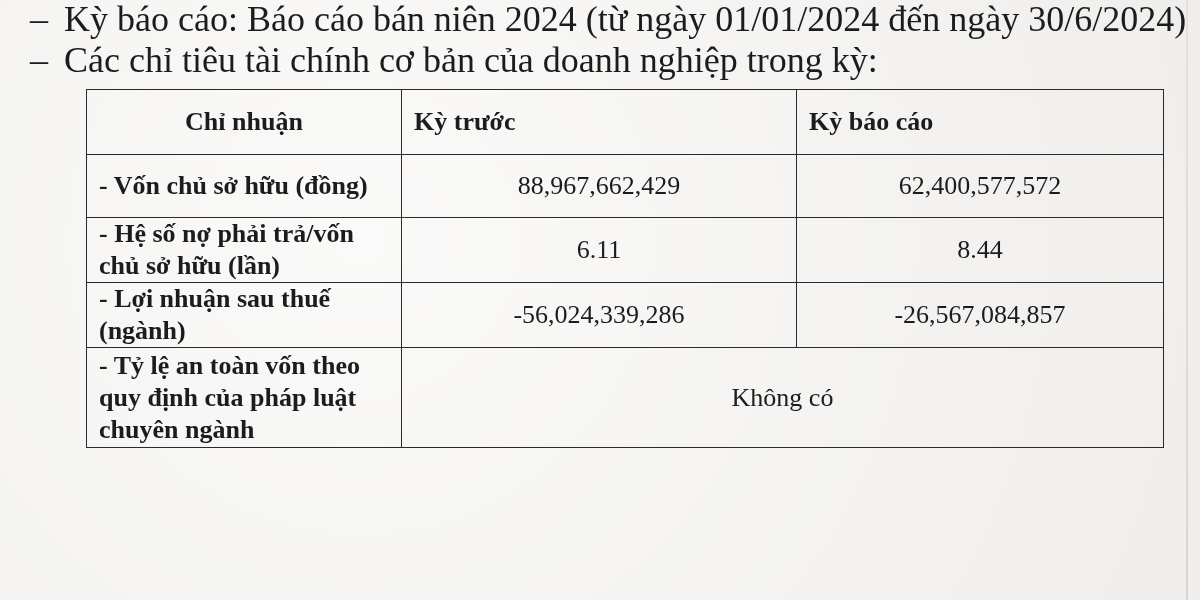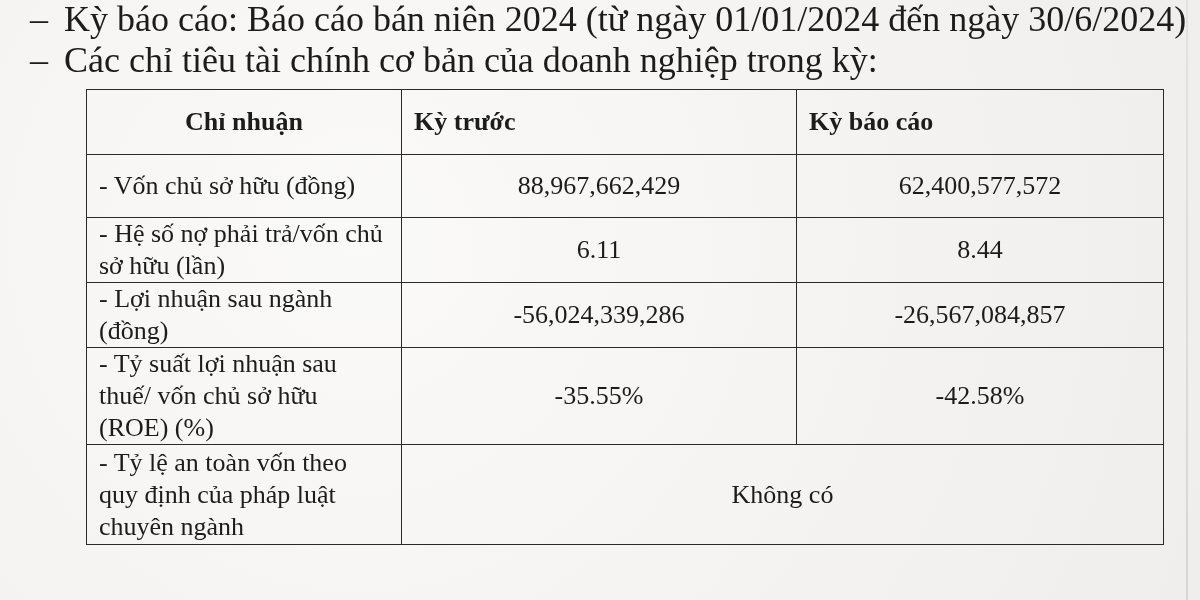--- a/index.html
+++ b/index.html
@@ -23,21 +23,21 @@
     position: absolute; left: 86px; top: 89px;
     width: 1078px; border-collapse: collapse;
     font-size: 26px; line-height: 32px;
   }
   table.fin td, table.fin th {
     border: 1.5px solid #2a2a2a;
     padding: 0 12px;
     vertical-align: middle;
   }
   table.fin th { font-weight: bold; text-align: left; height: 64px; }
-  .c1 { width: 290px; text-align: left; }
+  .c1 { width: 290px; text-align: left; font-weight: bold; }
   .c2 { width: 370px; text-align: center; }
   .c3 { width: 342px; text-align: center; }
   .vcenter { text-align: center; }
   .edge {
     position: absolute; right: 12px; top: 0; width: 2px; height: 600px;
     background: linear-gradient(#e4e2df, #d8d6d3);
   }
 </style>
 </head>
 <body>
@@ -62,28 +62,23 @@
       <td class="c1">- Vốn chủ sở hữu (đồng)</td>
       <td class="c2">88,967,662,429</td>
       <td class="c3">62,400,577,572</td>
     </tr>
     <tr style="height:54px">
       <td class="c1">- Hệ số nợ phải trả/vốn chủ sở hữu (lần)</td>
       <td class="c2">6.11</td>
       <td class="c3">8.44</td>
     </tr>
     <tr style="height:50px">
-      <td class="c1">- Lợi nhuận sau ngành (đồng)</td>
+      <td class="c1">- Lợi nhuận sau thuế (ngành)</td>
       <td class="c2">-56,024,339,286</td>
       <td class="c3">-26,567,084,857</td>
-    </tr>
-    <tr style="height:66px">
-      <td class="c1">- Tỷ suất lợi nhuận sau thuế/ vốn chủ sở hữu (ROE) (%)</td>
-      <td class="c2">-35.55%</td>
-      <td class="c3">-42.58%</td>
     </tr>
     <tr style="height:100px">
       <td class="c1">- Tỷ lệ an toàn vốn theo quy định của pháp luật chuyên ngành</td>
       <td colspan="2" class="vcenter">Không có</td>
     </tr>
   </tbody>
 </table>
 
 <div class="edge"></div>
 

